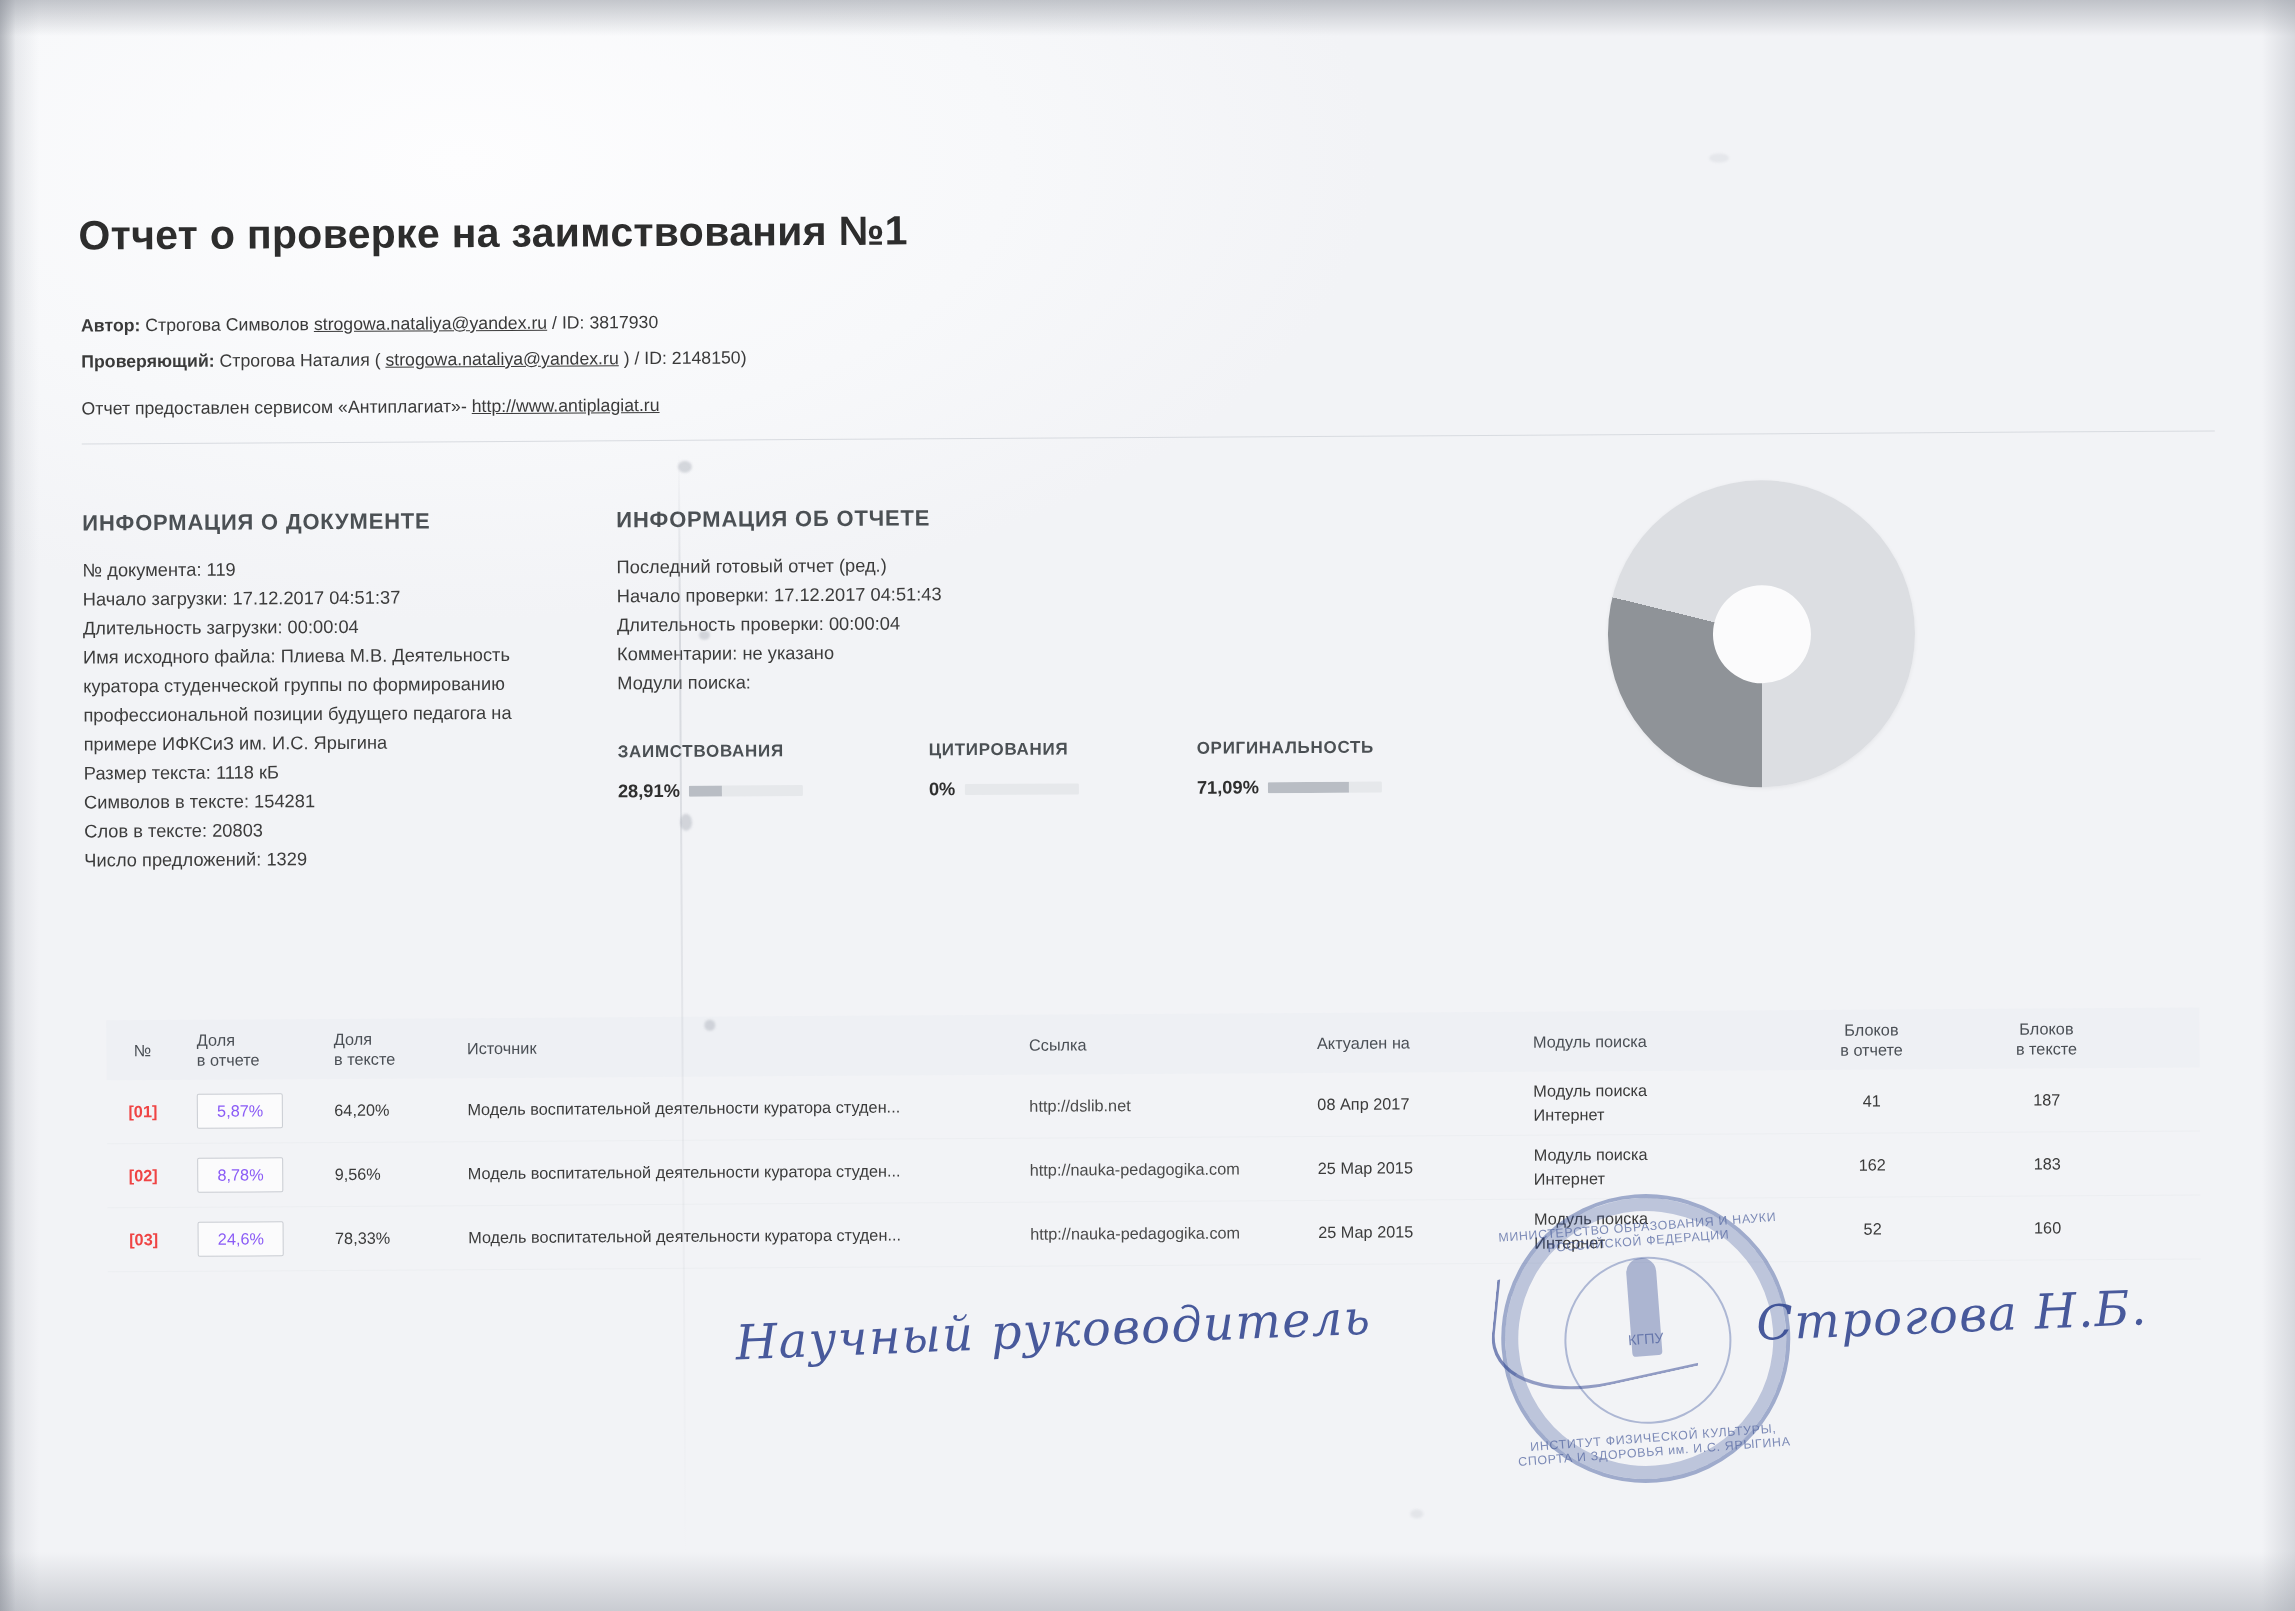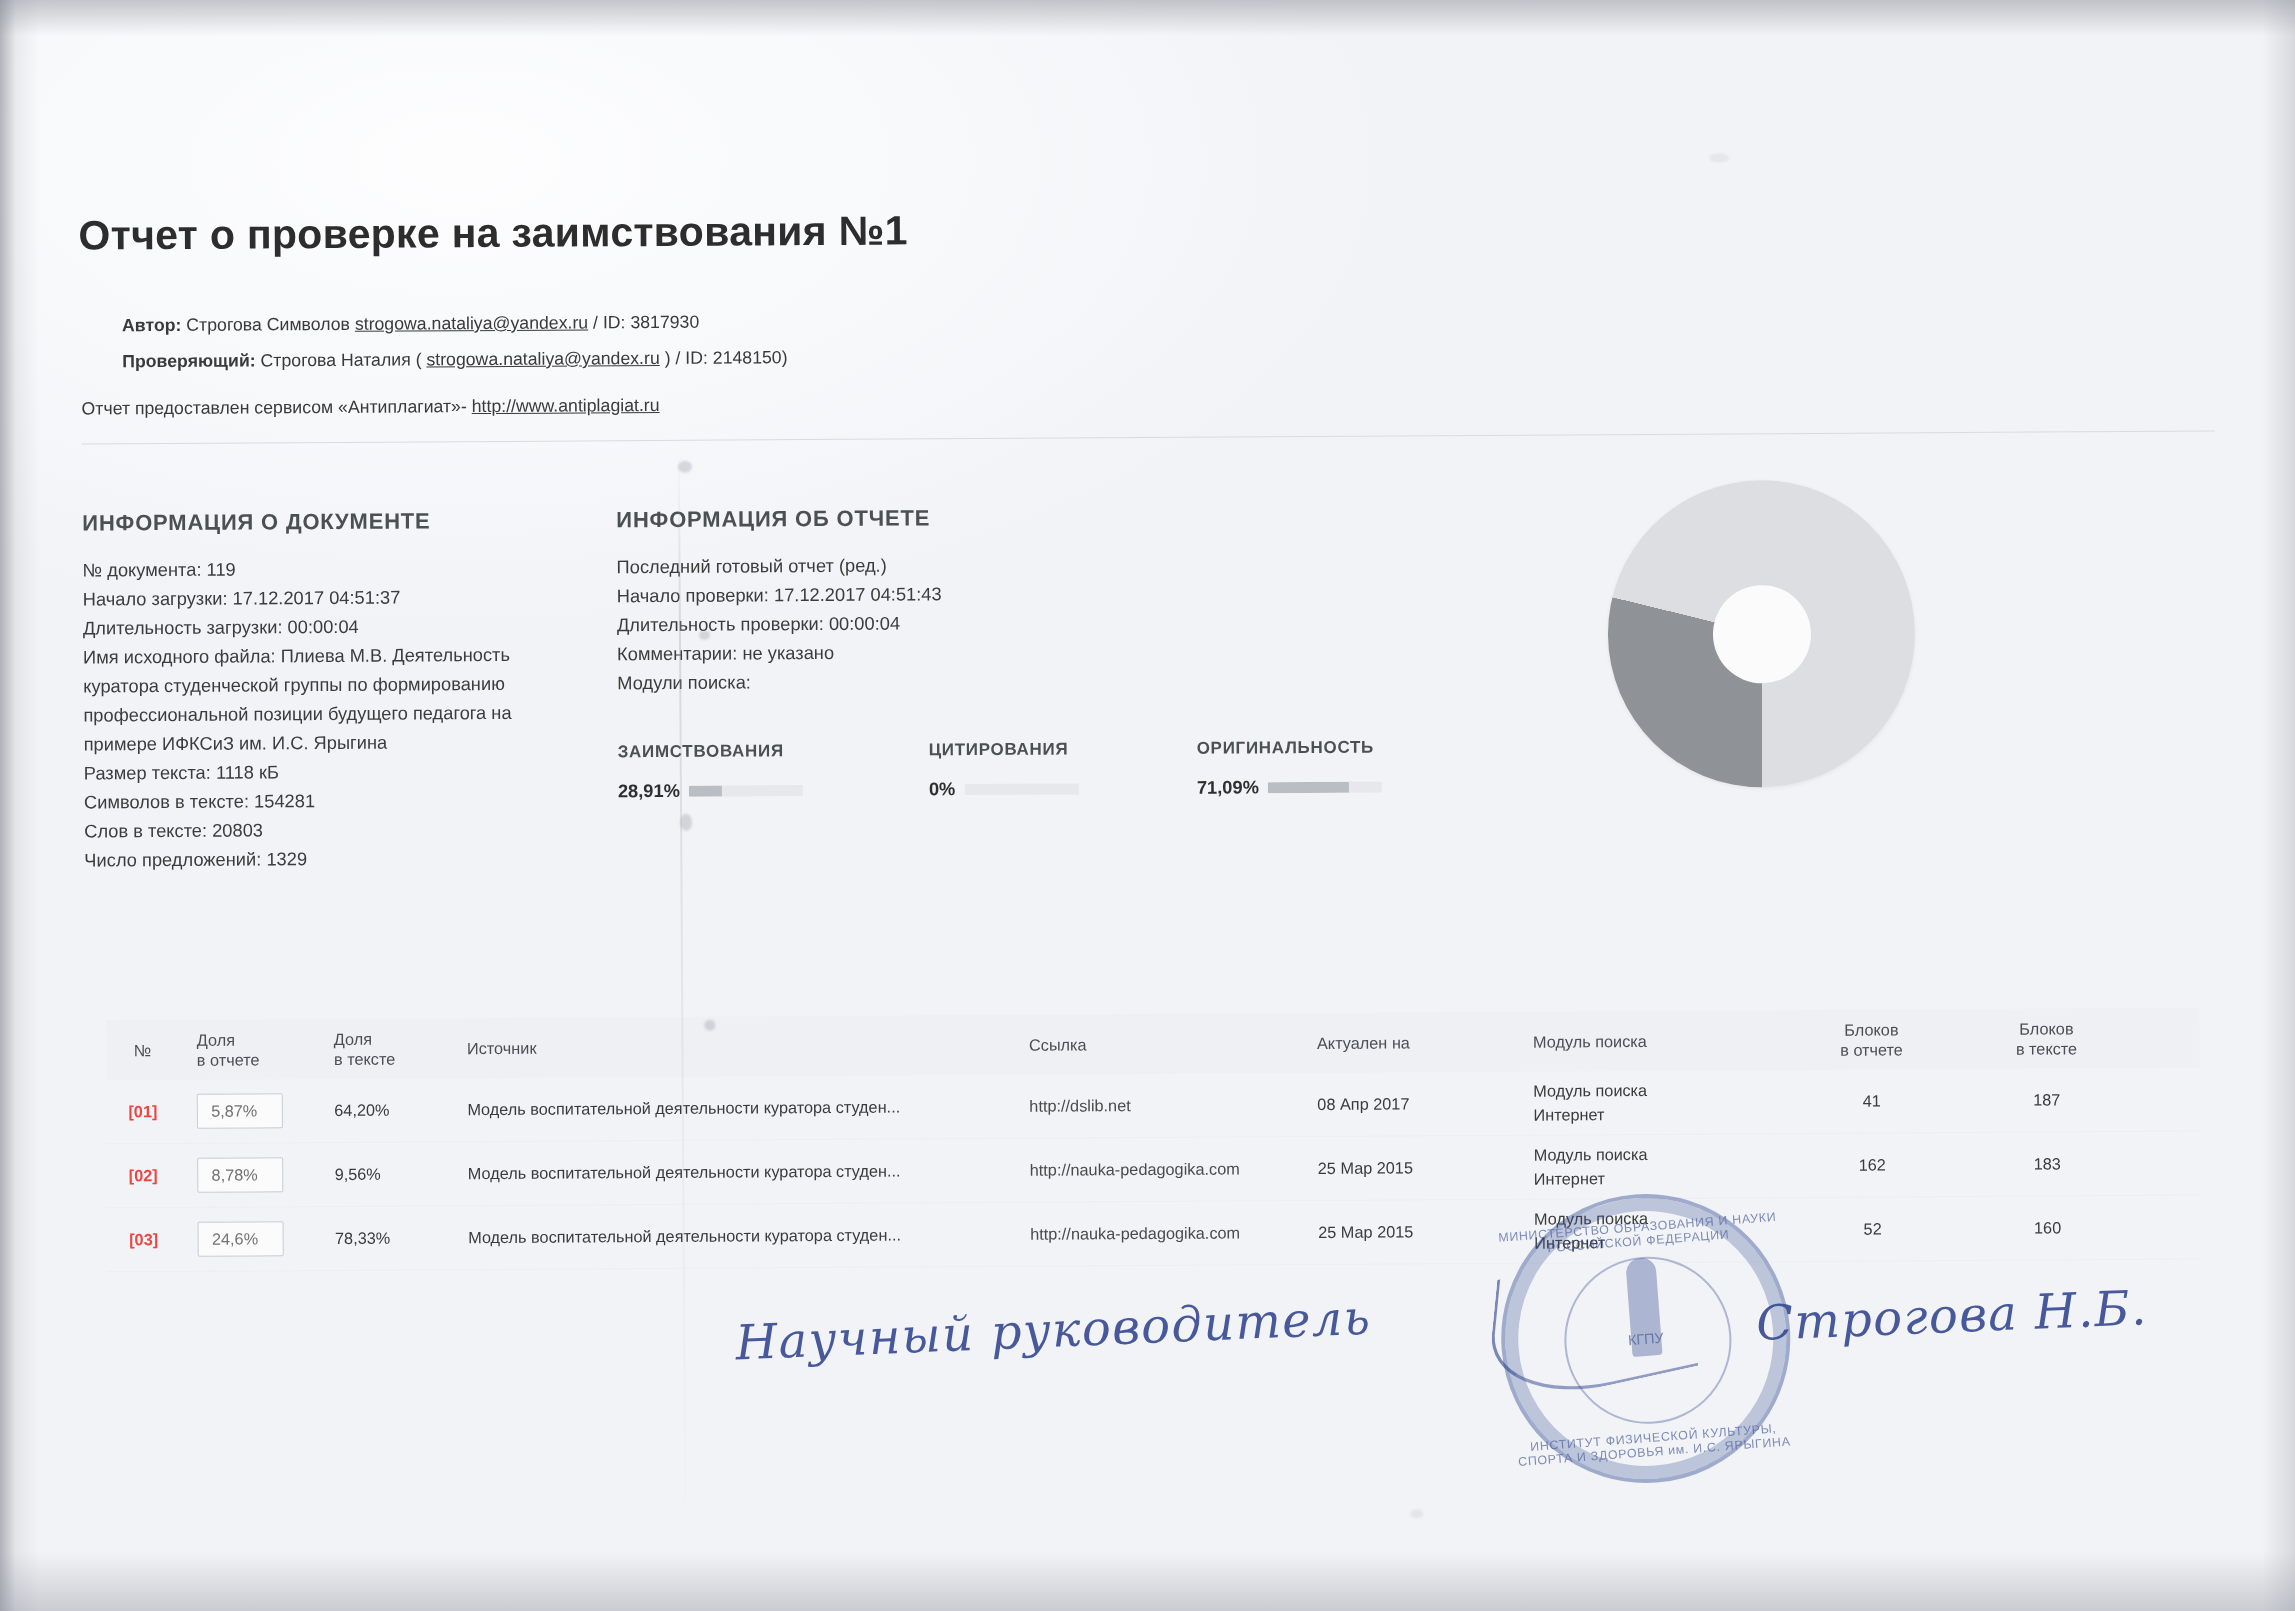--- a/index.html
+++ b/index.html
@@ -76,21 +76,21 @@
     letter-spacing: 0.3px;
     white-space: nowrap;
   }
   .meta-line {
     position: absolute;
     left: 84px;
     font-size: 17.7px;
     color: #3a3a3a;
     white-space: nowrap;
   }
-  .meta-line b { font-weight: bold; margin-left: 41px; }
+  .meta-line b { font-weight: bold; }
   .meta-author { top: 309px; }
   .meta-checker { top: 345px; }
   .meta-service { top: 392px; }
   a.doc-link {
     color: #3a3a3a;
     text-decoration: underline;
   }
 
   .rule {
     position: absolute;
@@ -237,22 +237,22 @@
   .c-blocks2{ width: 170px; text-align: center; }
 
   .num-badge { font-weight: bold; color: #ef4444; }
   .share-box {
     display: inline-block;
     border: 0.7px solid #c9ccd2;
     background: #fbfbfc;
     border-radius: 2px;
     padding: 7.2px 13px;
     min-width: 58px;
-    text-align: left;
-    color: #737373;
+    text-align: center;
+    color: #8b5cf6;
   }
   .src-text {
     display: block;
     overflow: hidden;
     white-space: nowrap;
     text-overflow: ellipsis;
     color: #3b3b3b;
   }
   .link-text { color: #4a4a4a; }
   .mod-text { color: #3b3b3b; }

